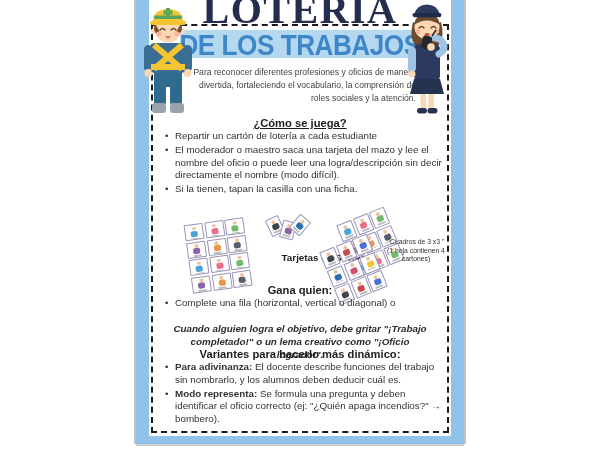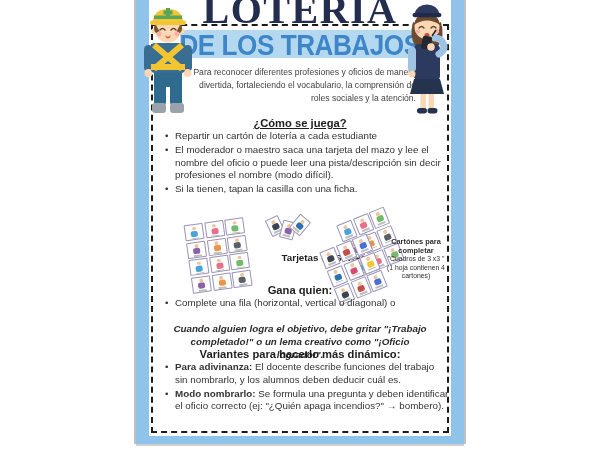--- a/index.html
+++ b/index.html
@@ -64,21 +64,21 @@
     <div class="dashed"></div>
 
     <div class="title-top">LOTERÍA</div>
     <div class="hl"></div>
     <div class="title-main">DE LOS TRABAJOS</div>
     <div class="subtitle">Para reconocer diferentes profesiones y oficios de manera divertida, fortaleciendo el vocabulario, la comprensión de roles sociales y la atención.</div>
 
     <div class="h-center" style="top:117px;text-decoration:underline;">¿Cómo se juega?</div>
     <ul class="blist" style="top:130px;">
       <li>Repartir un cartón de lotería a cada estudiante</li>
-      <li>El moderador o maestro saca una tarjeta del mazo y lee el nombre del oficio o puede leer una pista/descripción sin decir profesiones el nombre (modo difícil).</li>
+      <li>El moderador o maestro saca una tarjeta del mazo y lee el nombre del oficio o puede leer una logra/descripción sin decir directamente el nombre (modo difícil).</li>
       <li>Si la tienen, tapan la casilla con una ficha.</li>
     </ul>
 
     <div class="mini-grid grid-left">
         <div class="mcard">
           <div class="fig-head"></div>
           <div class="fig-body" style="background:#4aa3d8"></div>
           <div class="fig-cap"></div>
         </div>
         <div class="mcard">
@@ -248,35 +248,34 @@
           <div class="fig-body" style="background:#c44d4d"></div>
           <div class="fig-cap"></div>
         </div>
         <div class="mcard">
           <div class="fig-head"></div>
           <div class="fig-body" style="background:#4a6fd8"></div>
           <div class="fig-cap"></div>
         </div>
       </div>
     <div class="cards-label-right">
-      <span class="b">Cartónes para completar</span>
       <span>"Cuadros de 3 x3 "</span><br>
       <span>(1 hoja contienen 4 cartones)</span>
     </div>
 
     <div class="h-center" style="top:284px;">Gana quien:</div>
     <ul class="blist" style="top:297px;">
       <li>Complete una fila (horizontal, vertical o diagonal) o</li>
     </ul>
     <div class="callout" style="top:322px;">Cuando alguien logra el objetivo, debe gritar "¡Trabajo completado!" o un lema creativo como "¡Oficio logrado!".</div>
 
     <div class="h-center" style="top:348px;">Variantes para hacerlo más dinámico:</div>
     <ul class="blist" style="top:361px;">
       <li><b>Para adivinanza:</b> <span>El docente describe funciones del trabajo sin nombrarlo, y los alumnos deben deducir cuál es.</span></li>
-      <li><b>Modo nombrarlo:</b> <span>Se formula una pregunta y deben identificar el oficio correcto (ej: "¿Quién apaga incendios?" → bombero).</span></li>
+      <li><b>Modo representa:</b> <span>Se formula una pregunta y deben identificar el oficio correcto (ej: "¿Quién apaga incendios?" → bombero).</span></li>
     </ul>
 
     <div class="illu" style="left:1px;top:3px;">
       <svg width="62" height="114" viewBox="0 0 62 114">
         <rect x="7" y="42" width="9" height="27" rx="4.5" fill="#3a6d92"></rect>
         <rect x="46" y="42" width="9" height="27" rx="4.5" fill="#3a6d92"></rect>
         <circle cx="11.5" cy="70" r="4" fill="#fbd7b4"></circle>
         <circle cx="50.5" cy="70" r="4" fill="#fbd7b4"></circle>
         <rect x="17" y="64" width="28" height="20" fill="#2f6a8f"></rect>
         <rect x="17" y="78" width="12" height="24" rx="3" fill="#2f6a8f"></rect>

